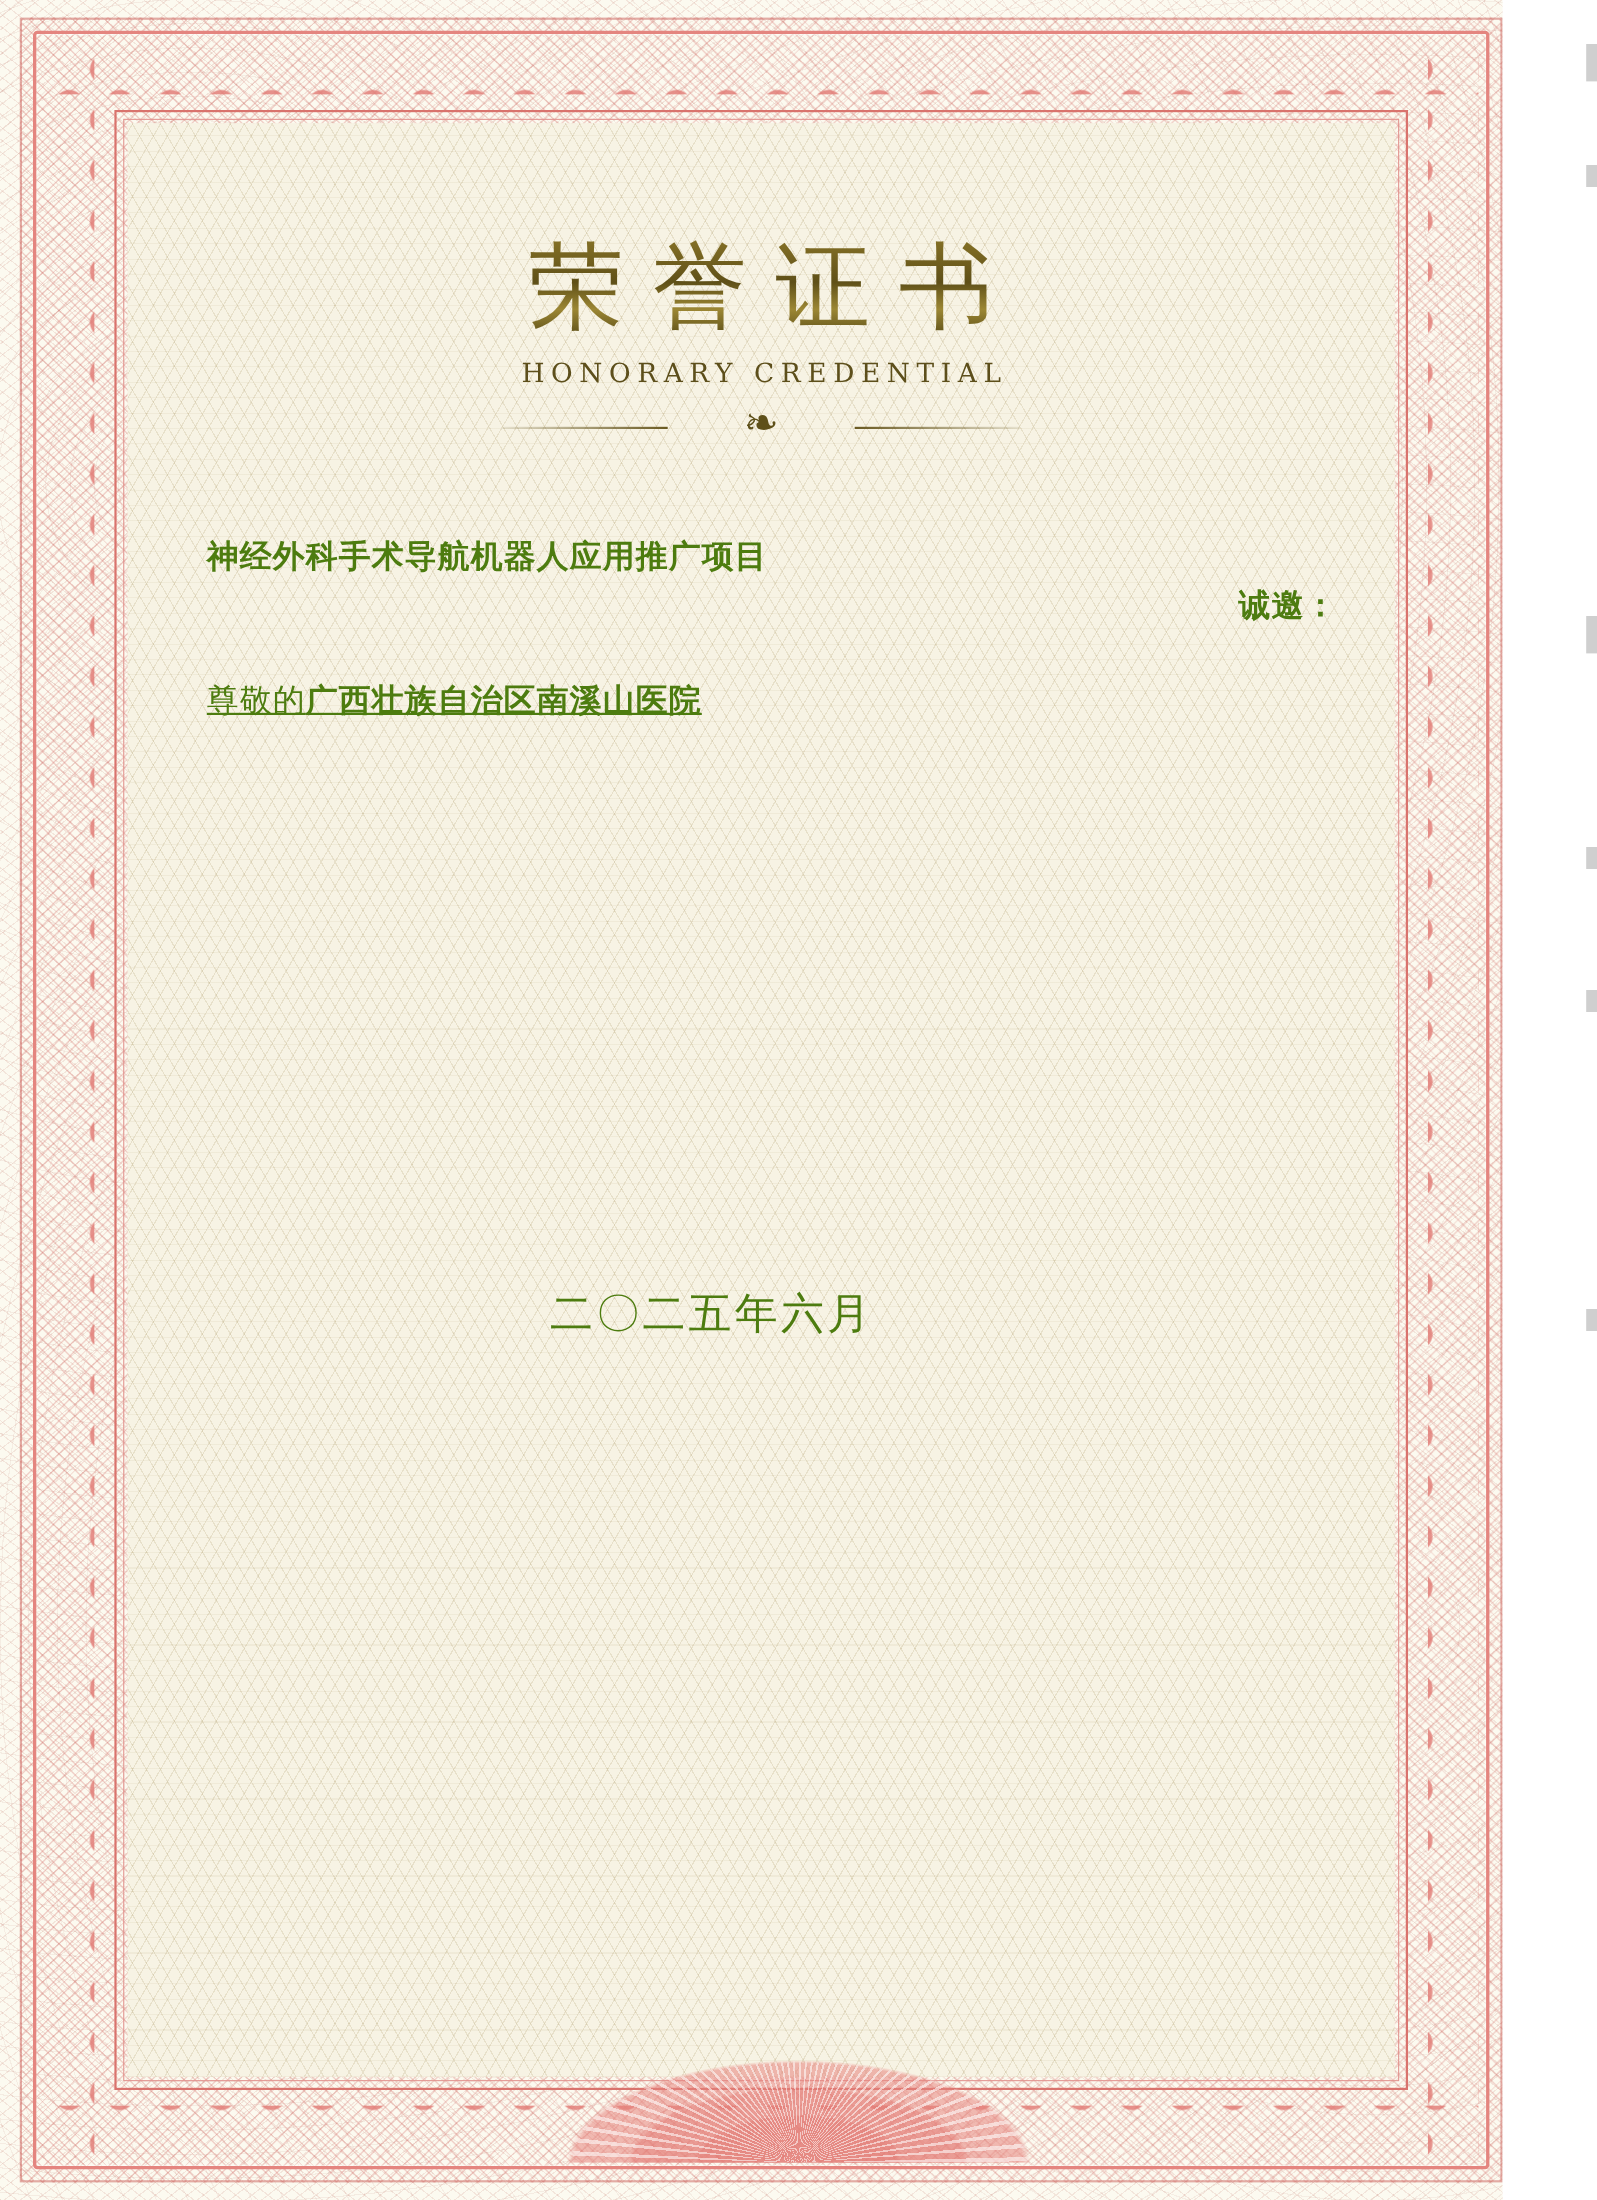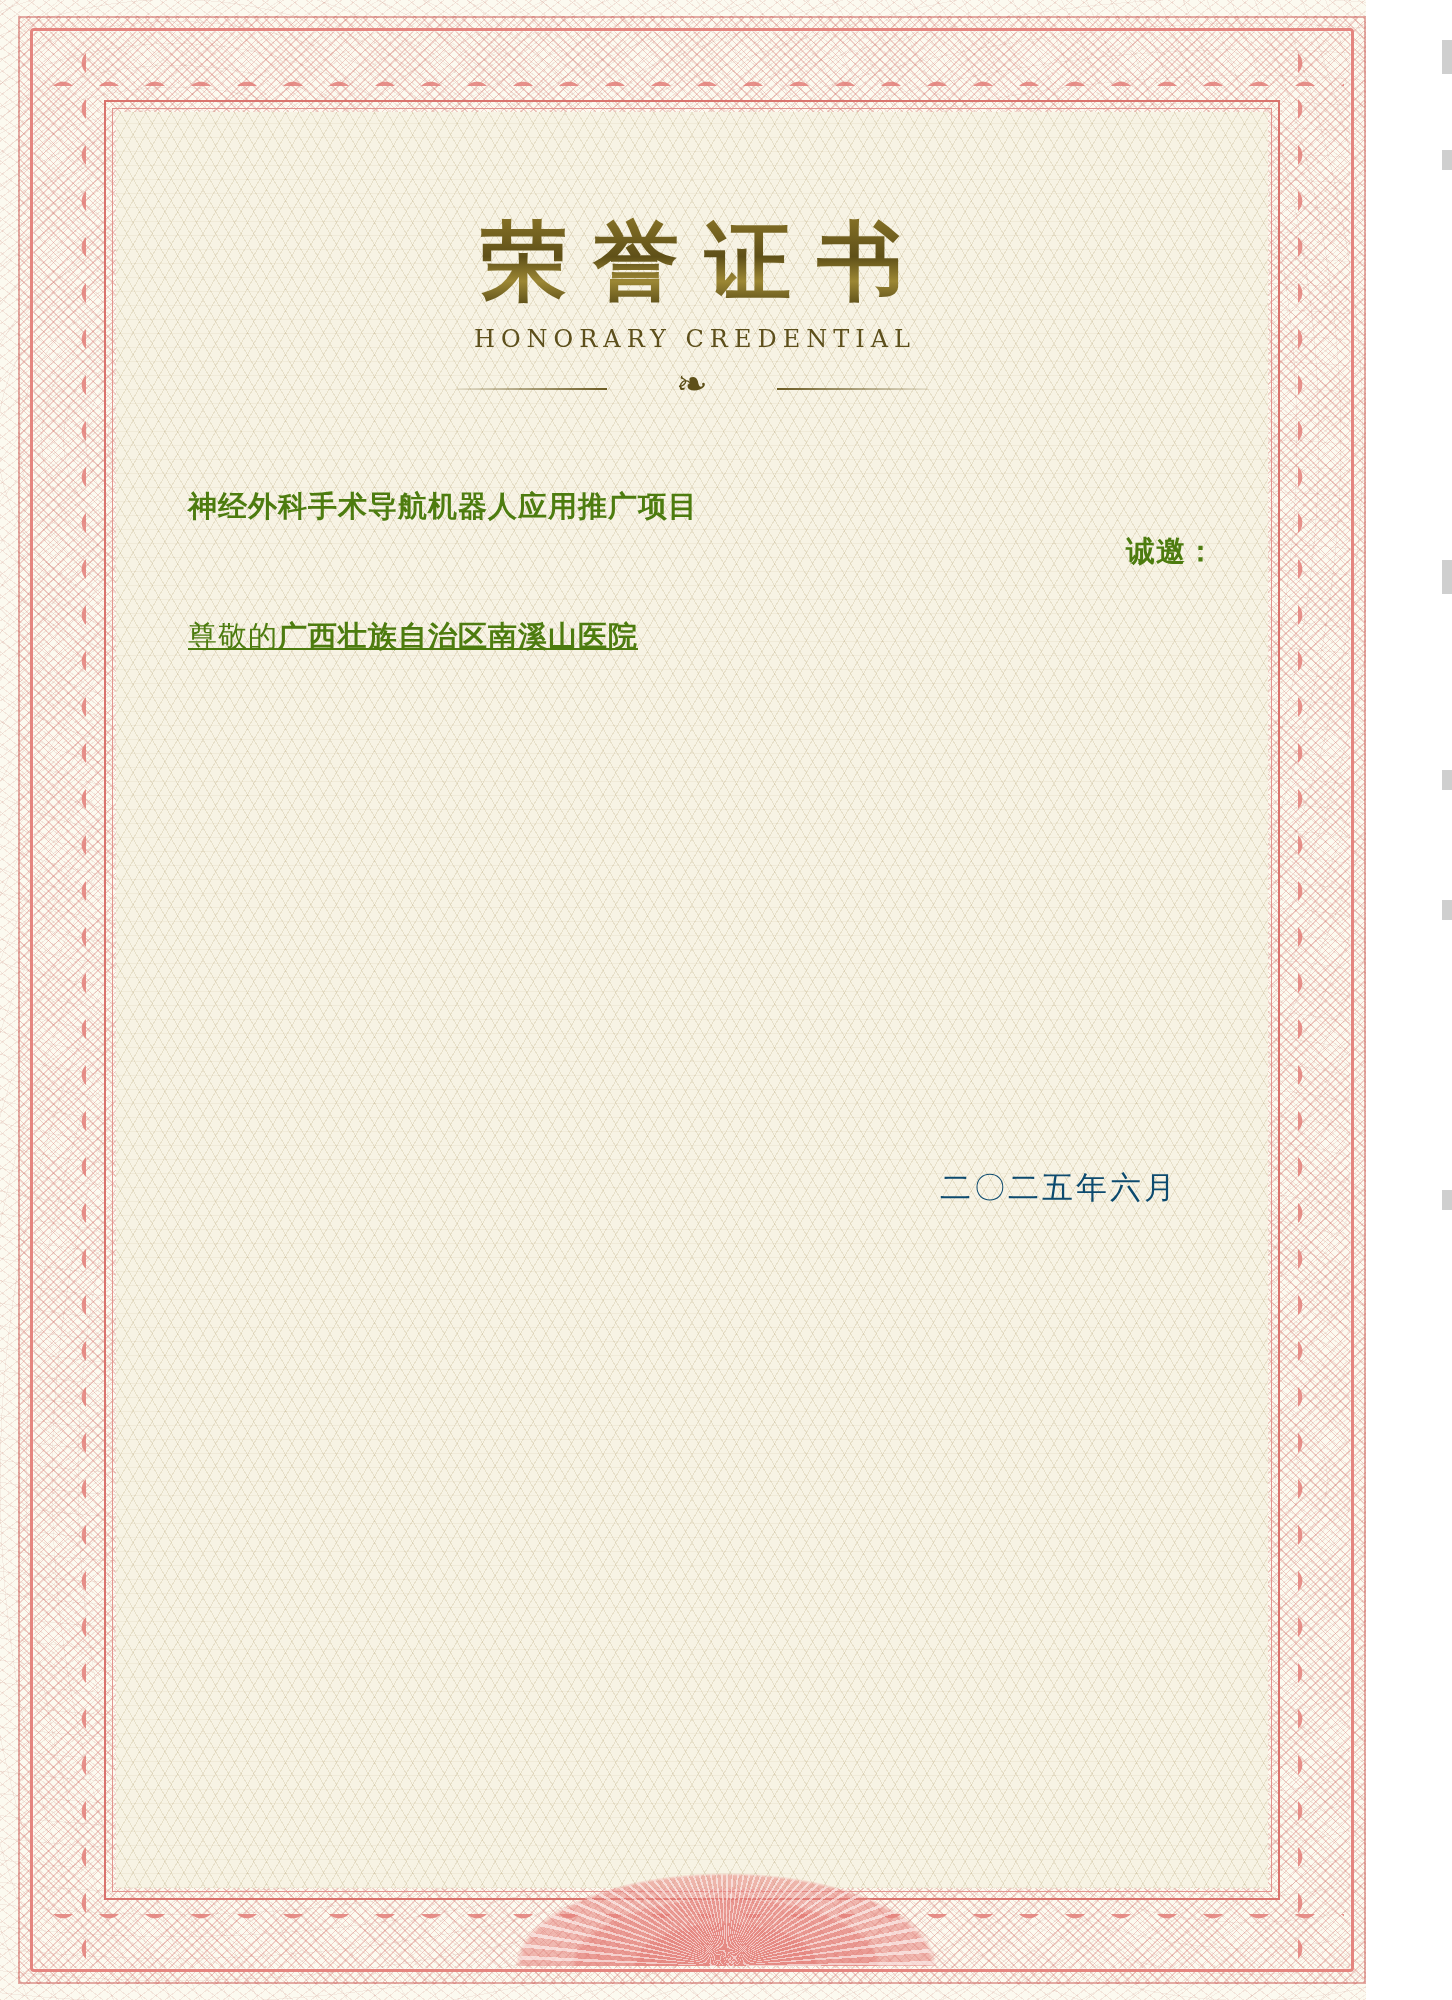--- a/index.html
+++ b/index.html
@@ -138,21 +138,21 @@
   }
 
   .title-block {
     position: absolute;
     left: 0; right: 0; top: 100px;
     text-align: center;
   }
   .title-cn {
     font-family: "DejaVu Serif", "Liberation Serif", serif;
     font-size: 86px;
-    font-weight: 700;
+    font-weight: 400;
     letter-spacing: 26px;
     text-indent: 26px;
     color: #6b5a1e;
     background: linear-gradient(180deg, #8a7528 0%, #5f5018 45%, #9c8734 70%, #4e4212 100%);
     -webkit-background-clip: text;
     background-clip: text;
     -webkit-text-fill-color: transparent;
     line-height: 1.15;
   }
   .title-en {
@@ -224,24 +224,24 @@
     line-height: 1.95;
     text-indent: 2em;
     letter-spacing: 0.5px;
   }
   .para.second { margin-top: 18px; }
 
   .date-line {
     position: absolute;
     left: 0; right: 90px;
     top: 1055px;
-    text-align: right;
-    font-size: 31px;
+    text-align: center;
+    font-size: 39px;
     letter-spacing: 3px;
-    color: #0c4a6e;
+    color: #4d7c0f;
   }
 </style>
 </head>
 <body>
 
 <div class="page">
 
   <div class="guilloche-bg"></div>
   <div class="border-outer"></div>
   <div class="border-band"></div>

